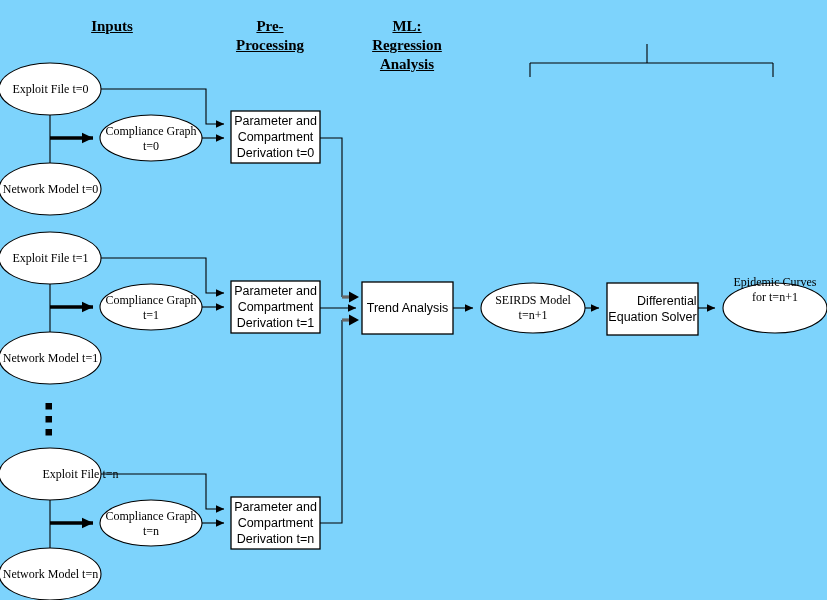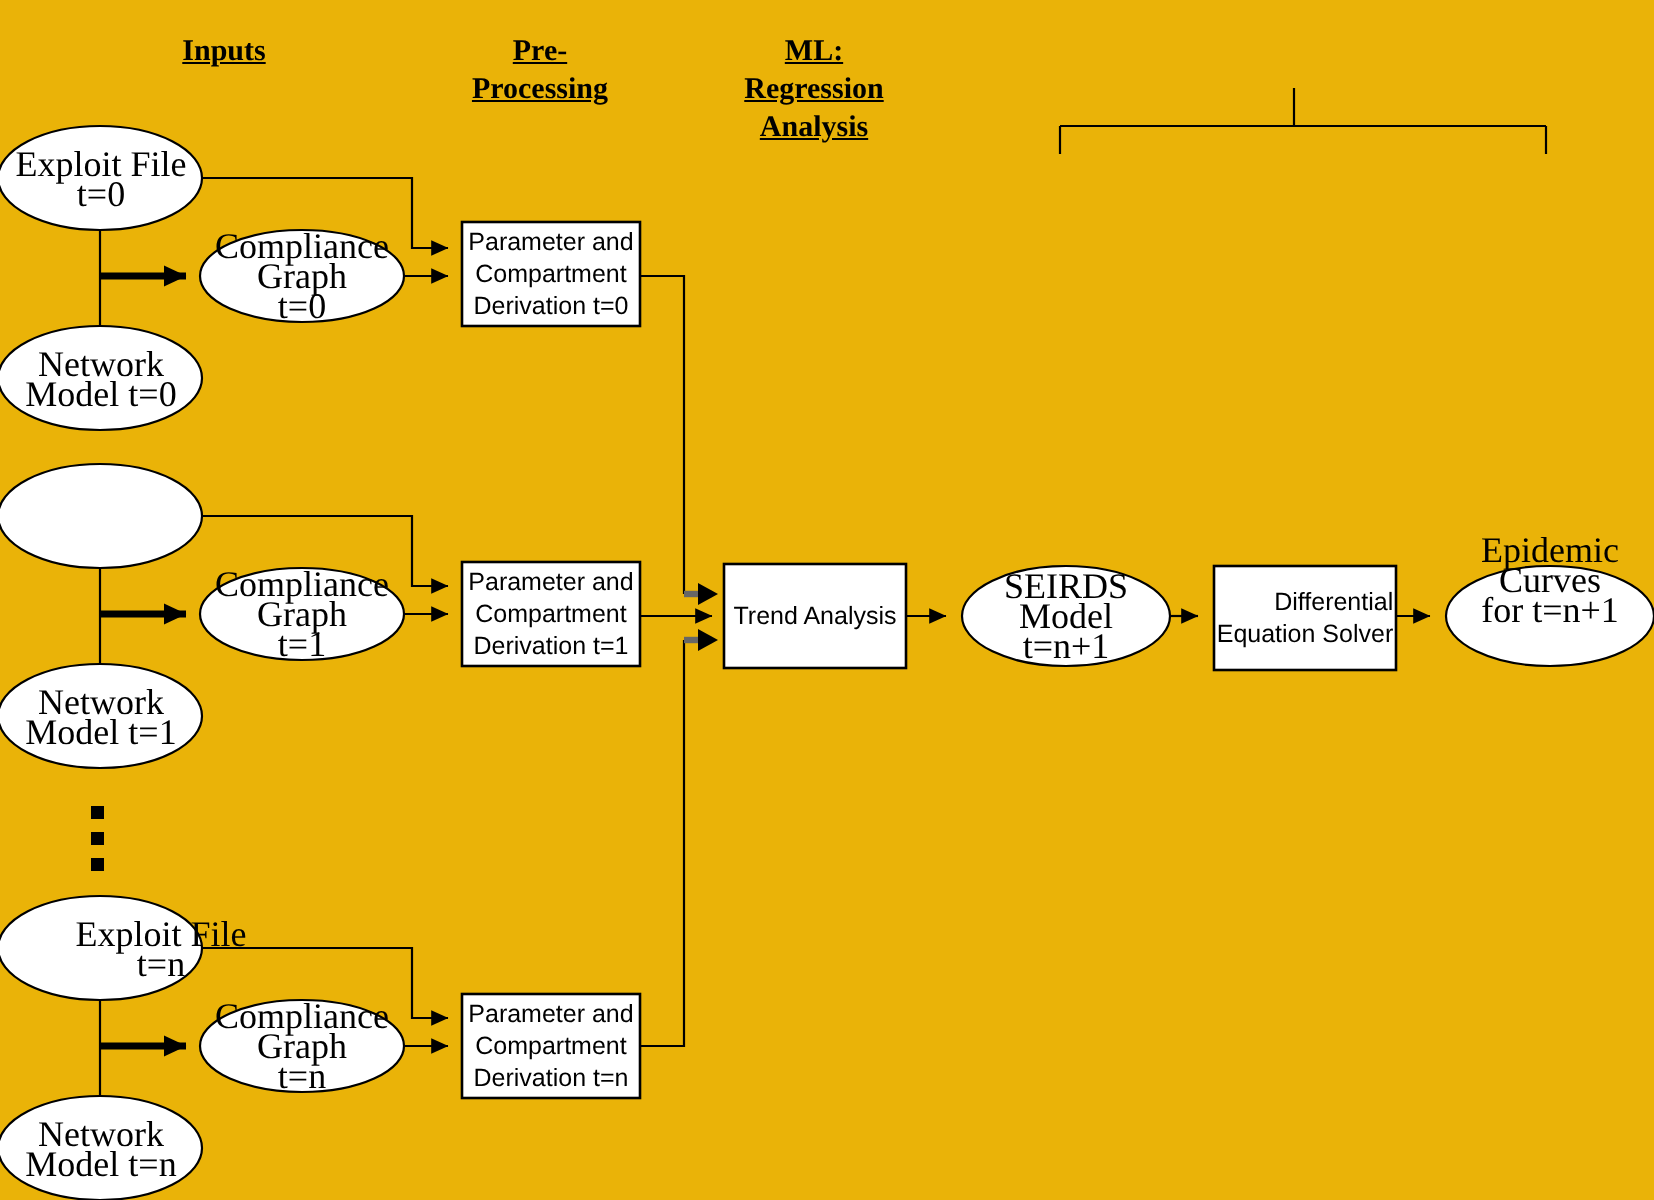--- a/index.html
+++ b/index.html
@@ -4,21 +4,21 @@
 <style>
   html, body {
     margin: 0;
     padding: 0;
     background: #ffffff;
   }
   #canvas {
     position: relative;
     width: 827px;
     height: 600px;
-    background: #eab308;
+    background: #7dd3fc;
     overflow: hidden;
     font-family: "Liberation Serif", serif;
   }
   svg.layer {
     position: absolute;
     left: 0;
     top: 0;
     width: 827px;
     height: 600px;
   }
@@ -38,21 +38,21 @@
     display: flex;
     align-items: center;
     justify-content: center;
     text-align: center;
     color: #000000;
     white-space: pre-line;
     pointer-events: none;
   }
   .ell-label {
     font-family: "Liberation Serif", serif;
-    font-size: 18px;
+    font-size: 12px;
     line-height: 15px;
   }
   .box-label {
     font-family: "Liberation Sans", sans-serif;
     font-size: 12.5px;
     line-height: 16px;
   }
   .hit {
     position: absolute;
   }
@@ -170,20 +170,21 @@
 
 
   <div class="node-label ell-label" style="left:0px; top:64px; width:101px; height:51px;">Exploit File t=0</div>
   <div class="node-label ell-label" style="left:-2px; top:164px; width:105px; height:51px;">Network Model t=0</div>
   <div class="node-label ell-label" style="left:99px; top:116px; width:104px; height:45px;">Compliance Graph
 t=0</div>
   <div class="node-label box-label" style="left:231px; top:111px; width:89px; height:52px;">Parameter and
 Compartment
 Derivation t=0</div>
 
+  <div class="node-label ell-label" style="left:0px; top:233px; width:101px; height:51px;">Exploit File t=1</div>
   <div class="node-label ell-label" style="left:-2px; top:333px; width:105px; height:51px;">Network Model t=1</div>
   <div class="node-label ell-label" style="left:99px; top:285px; width:104px; height:45px;">Compliance Graph
 t=1</div>
   <div class="node-label box-label" style="left:231px; top:281px; width:89px; height:52px;">Parameter and
 Compartment
 Derivation t=1</div>
 
   <div class="node-label ell-label" style="left:0px; top:449px; width:101px; height:51px;padding-left:30px;">Exploit File t=n</div>
   <div class="node-label ell-label" style="left:-2px; top:549px; width:105px; height:51px;">Network Model t=n</div>
   <div class="node-label ell-label" style="left:99px; top:501px; width:104px; height:45px;">Compliance Graph

